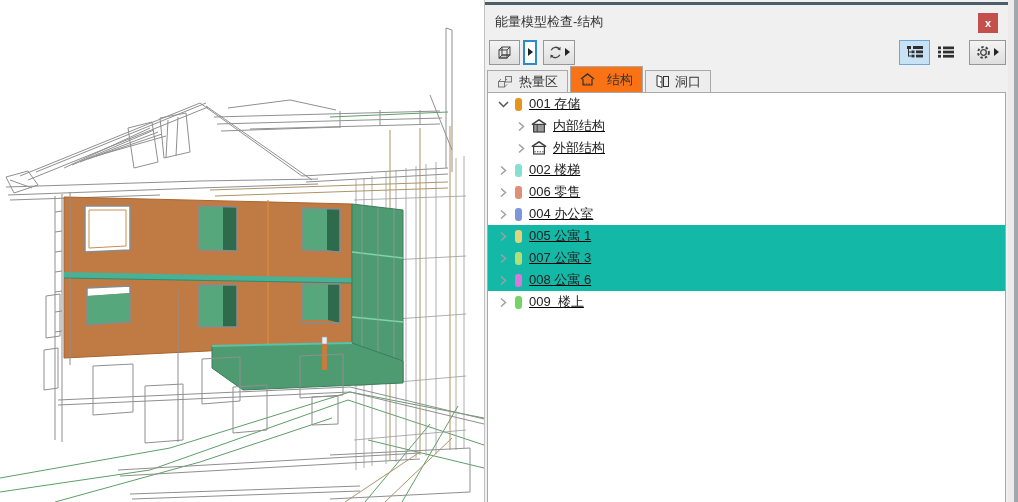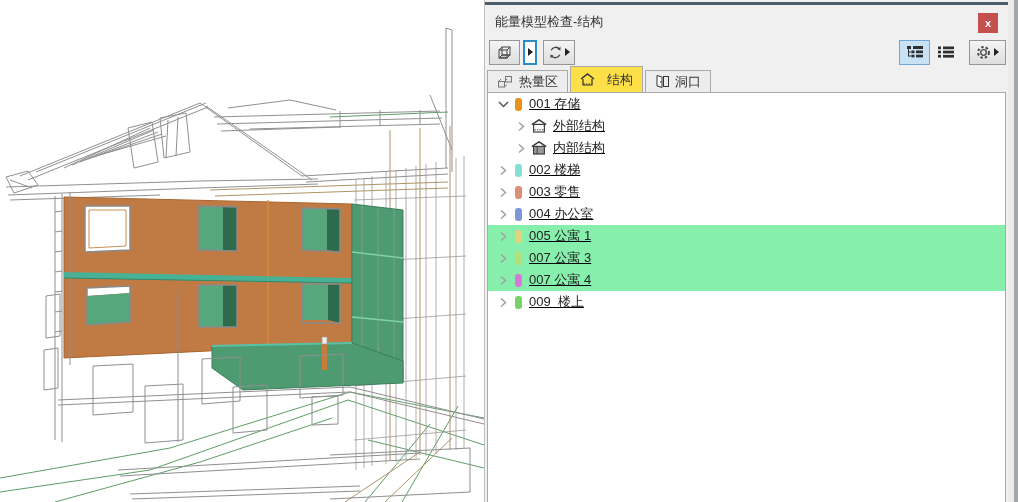--- a/index.html
+++ b/index.html
@@ -31,26 +31,26 @@
   .tb-spacer{flex:1;}
   .tb-toggle{width:31px;height:25px;display:flex;align-items:center;justify-content:center;
              box-sizing:border-box;border:1px solid transparent;}
   .tb-toggle.active{background:#C8E2F5;border:1px solid #6FA7D8;}
   .tb-btn.gear{width:37px;margin-left:8px;gap:3px;}
 
   .tabs{position:absolute;left:2px;top:68px;right:12px;height:24px;display:flex;align-items:flex-end;}
   .tab{height:22px;display:flex;align-items:center;gap:5px;padding:0 9px;font-size:13px;color:#333;
        background:#EDEDED;border:1px solid #A9A9A9;border-bottom:none;box-sizing:border-box;
        margin-right:2px;}
-  .tab.active{height:26px;background:#fde047;position:relative;z-index:3;gap:12px;}
+  .tab.active{height:26px;background:#f97316;position:relative;z-index:3;gap:12px;}
 
   .tree{position:absolute;left:2px;top:92px;right:12px;bottom:0;background:#fff;
         border:1px solid #A9A9A9;border-bottom:none;box-sizing:border-box;overflow:hidden;text-decoration:underline;}
   .row{display:flex;align-items:center;height:22px;font-size:13px;color:#222;cursor:default;}
-  .row.selected{background:#86efac;text-align:right;}
+  .row.selected{background:#14b8a6;text-align:right;}
   .chev{width:14px;display:flex;align-items:center;justify-content:center;flex:none;}
   .row.lvl0 .chev{margin-left:8px;}
   .row.lvl1 .chev{margin-left:26px;}
   .swatch{width:7px;height:13px;border-radius:3px;margin:0 7px 0 5px;flex:none;}
   .hicon{margin:0 6px 0 3px;flex:none;display:flex;}
   .rlabel{white-space:pre;}
 </style>
 </head>
 <body>
 
@@ -321,58 +321,58 @@
         </div>
         <div class="row lvl1">
           <span class="chev">
             <svg width="7" height="11">
               <polyline points="1,1.5 5.5,5.5 1,9.5" stroke="#A0A0A0" stroke-width="1.5" fill="none"></polyline>
             </svg>
           </span>
           <span class="hicon">
             <svg width="16" height="14" viewBox="0 0 16 14">
               <path d="M0.8,5.6 L8,0.8 L15.2,5.6" fill="none" stroke="#3F3F3F" stroke-width="1.5"></path>
-              <rect x="2.6" y="5.4" width="10.8" height="7.6" fill="#fff" stroke="#3F3F3F" stroke-width="1.2"></rect>
-              <line x1="3.4" y1="10.8" x2="12.6" y2="10.8" stroke="#3F3F3F" stroke-dasharray="1.4,1.2"></line>
-            </svg>
-          </span>
-          <span class="rlabel">外部结构</span>
+              <rect x="2.6" y="5.4" width="10.8" height="7.6" fill="#9A9A9A" stroke="#3F3F3F" stroke-width="1.2"></rect>
+              <line x1="6.2" y1="5.4" x2="6.2" y2="13" stroke="#3F3F3F"></line>
+            </svg>
+          </span>
+          <span class="rlabel">内部结构</span>
         </div>
         <div class="row lvl1">
           <span class="chev">
             <svg width="7" height="11">
               <polyline points="1,1.5 5.5,5.5 1,9.5" stroke="#A0A0A0" stroke-width="1.5" fill="none"></polyline>
             </svg>
           </span>
           <span class="hicon">
             <svg width="16" height="14" viewBox="0 0 16 14">
               <path d="M0.8,5.6 L8,0.8 L15.2,5.6" fill="none" stroke="#3F3F3F" stroke-width="1.5"></path>
-              <rect x="2.6" y="5.4" width="10.8" height="7.6" fill="#9A9A9A" stroke="#3F3F3F" stroke-width="1.2"></rect>
-              <line x1="6.2" y1="5.4" x2="6.2" y2="13" stroke="#3F3F3F"></line>
-            </svg>
-          </span>
-          <span class="rlabel">内部结构</span>
+              <rect x="2.6" y="5.4" width="10.8" height="7.6" fill="#fff" stroke="#3F3F3F" stroke-width="1.2"></rect>
+              <line x1="3.4" y1="10.8" x2="12.6" y2="10.8" stroke="#3F3F3F" stroke-dasharray="1.4,1.2"></line>
+            </svg>
+          </span>
+          <span class="rlabel">外部结构</span>
         </div>
         <div class="row lvl0">
           <span class="chev">
             <svg width="7" height="11">
               <polyline points="1,1.5 5.5,5.5 1,9.5" stroke="#A0A0A0" stroke-width="1.5" fill="none"></polyline>
             </svg>
           </span>
           <span class="swatch" style="background: rgb(134, 223, 210);"></span>
           <span class="rlabel">002 楼梯</span>
         </div>
         <div class="row lvl0">
           <span class="chev">
             <svg width="7" height="11">
               <polyline points="1,1.5 5.5,5.5 1,9.5" stroke="#A0A0A0" stroke-width="1.5" fill="none"></polyline>
             </svg>
           </span>
           <span class="swatch" style="background: rgb(222, 143, 117);"></span>
-          <span class="rlabel">003 零售</span>
+          <span class="rlabel">006 零售</span>
         </div>
         <div class="row lvl0">
           <span class="chev">
             <svg width="7" height="11">
               <polyline points="1,1.5 5.5,5.5 1,9.5" stroke="#A0A0A0" stroke-width="1.5" fill="none"></polyline>
             </svg>
           </span>
           <span class="swatch" style="background: rgb(126, 151, 219);"></span>
           <span class="rlabel">004 办公室</span>
         </div>
@@ -394,21 +394,21 @@
           <span class="swatch" style="background: rgb(179, 223, 122);"></span>
           <span class="rlabel">007 公寓 3</span>
         </div>
         <div class="row lvl0 selected">
           <span class="chev">
             <svg width="7" height="11">
               <polyline points="1,1.5 5.5,5.5 1,9.5" stroke="#A0A0A0" stroke-width="1.5" fill="none"></polyline>
             </svg>
           </span>
           <span class="swatch" style="background: rgb(216, 120, 218);"></span>
-          <span class="rlabel">007 公寓 4</span>
+          <span class="rlabel">008 公寓 6</span>
         </div>
         <div class="row lvl0">
           <span class="chev">
             <svg width="7" height="11">
               <polyline points="1,1.5 5.5,5.5 1,9.5" stroke="#A0A0A0" stroke-width="1.5" fill="none"></polyline>
             </svg>
           </span>
           <span class="swatch" style="background: rgb(118, 211, 103);"></span>
           <span class="rlabel">009  楼上</span>
         </div>

